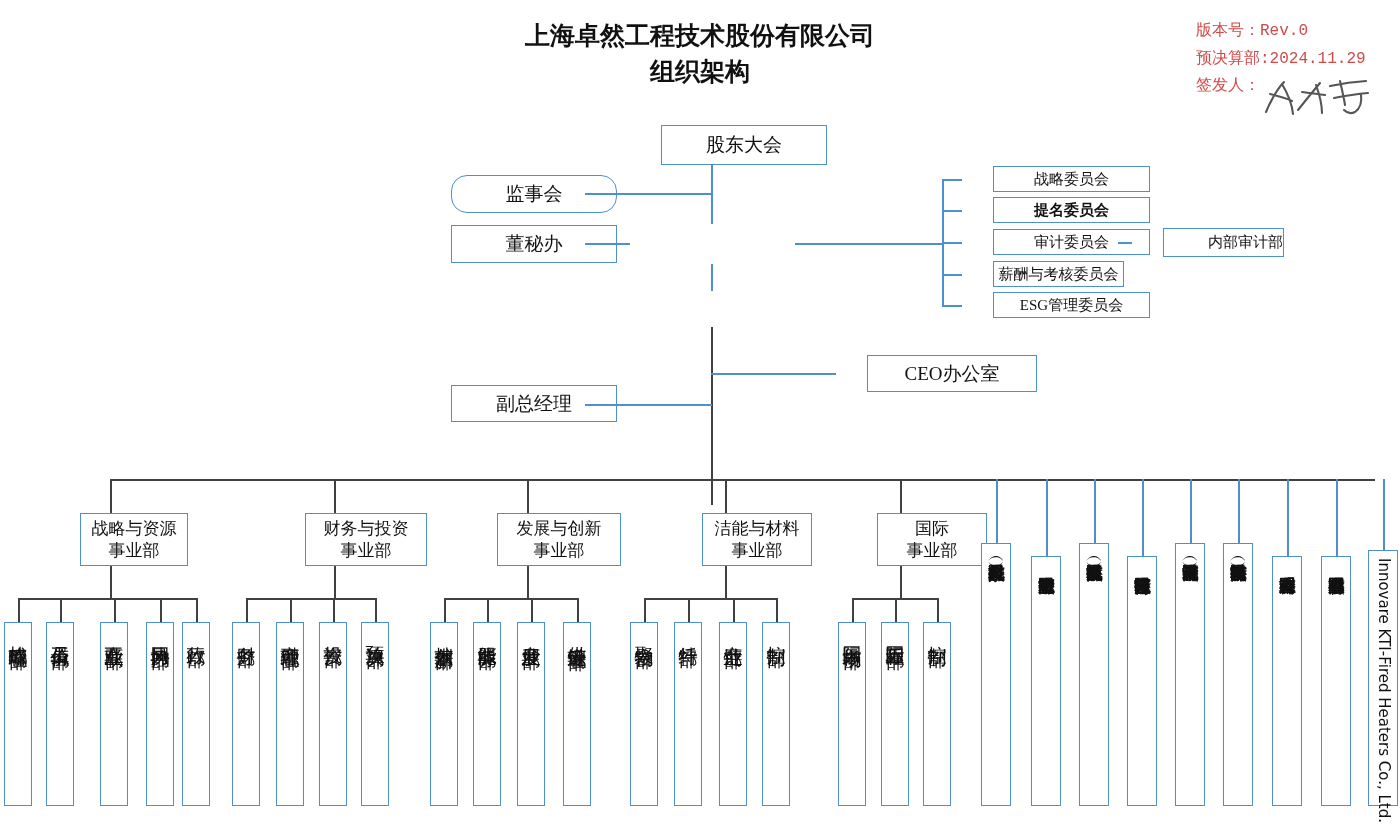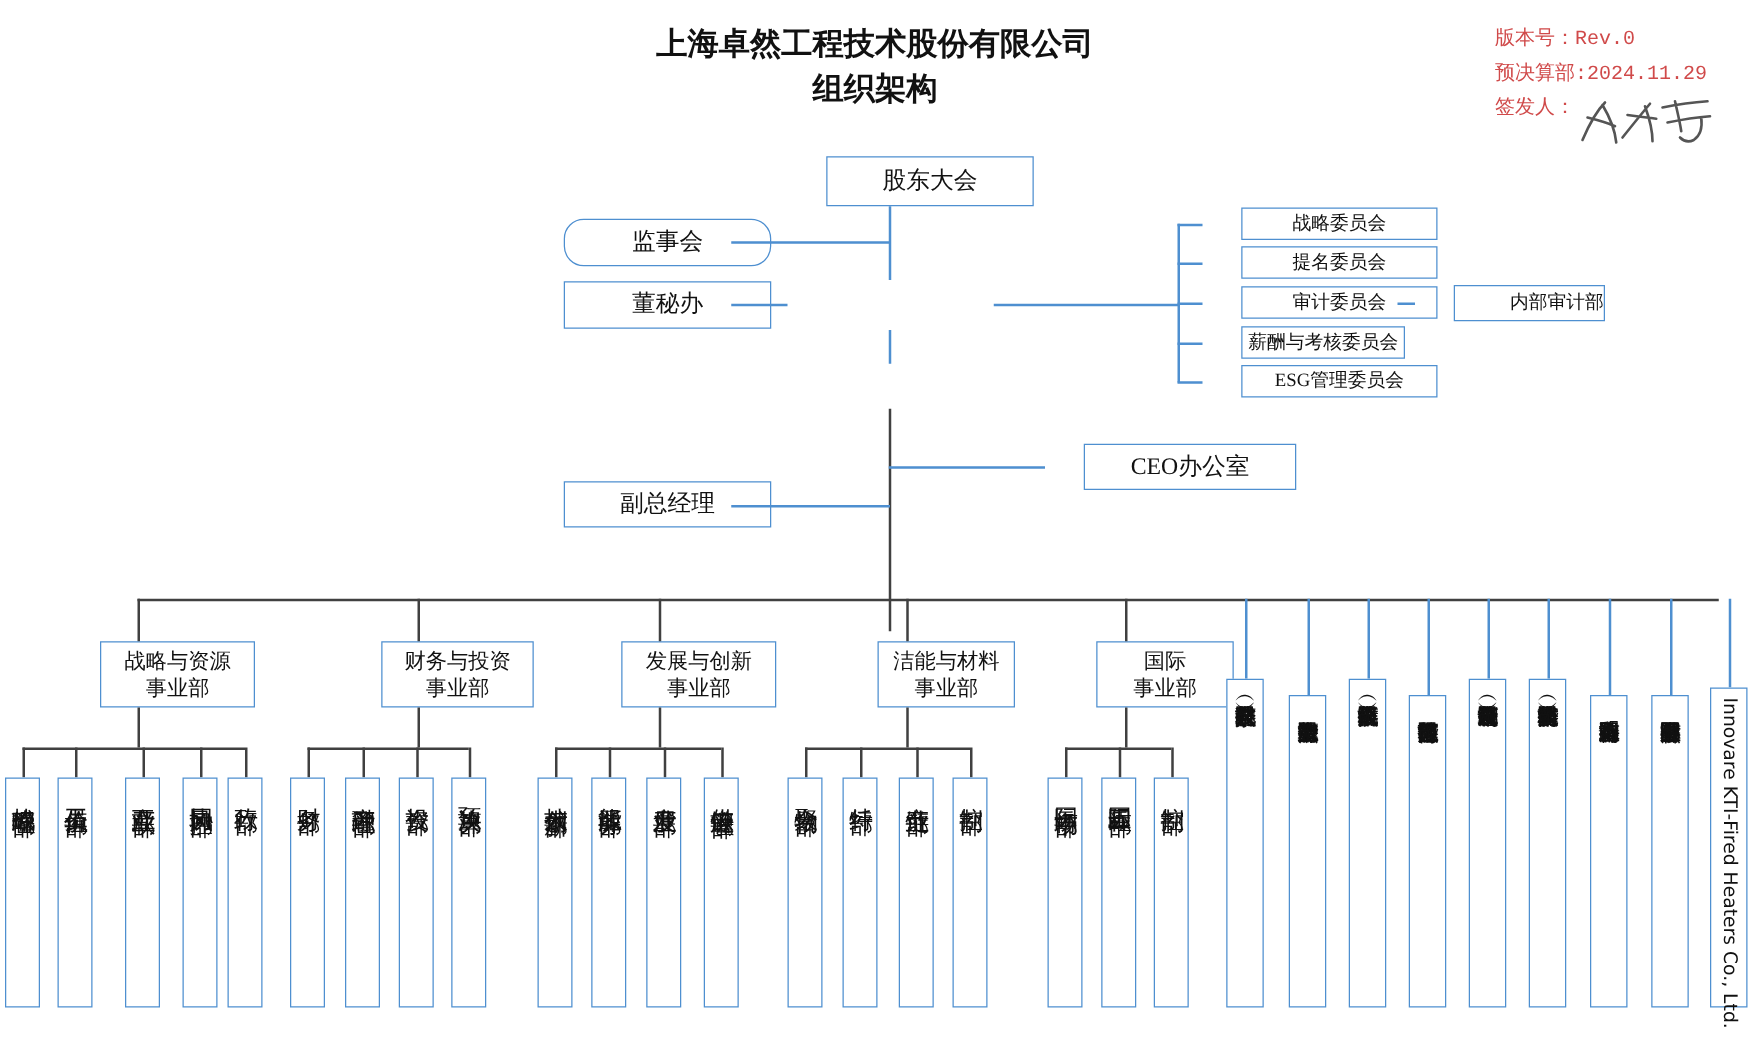--- a/index.html
+++ b/index.html
@@ -109,21 +109,21 @@
     <span>CEO办公室</span>
   </div>
 
   <div class="box b-cmt" style="left:1131px;top:228px;width:121px;height:29px;padding-left:44px;">
     <span>内部审计部</span>
   </div>
 
   <div class="box b-cmt" style="left:961px;top:166px;width:157px;height:26px;">
     <span>战略委员会</span>
   </div>
-  <div class="box b-cmt" style="left:961px;top:197px;width:157px;height:26px;">
+  <div class="box b-cmt" style="left:961px;top:197px;width:157px;height:26px;font-weight:bold;">
     <span>提名委员会</span>
   </div>
   <div class="box b-cmt" style="left:961px;top:229px;width:157px;height:26px;">
     <span>审计委员会</span>
   </div>
   <div class="box b-cmt" style="left:961px;top:261px;width:131px;height:26px;">
     <span>薪酬与考核委员会</span>
   </div>
   <div class="box b-cmt" style="left:961px;top:292px;width:157px;height:26px;">
     <span>ESG管理委员会</span>
@@ -148,21 +148,21 @@
   <div class="lnb vh" style="left:711px;top:264px;height:27px;"></div>
 
   <div class="ln vh" style="left:711px;top:327px;height:178px;"></div>
 
   <div class="lnb hh" style="left:711px;top:373px;width:125px;"></div>
 
   <div class="lnb hh" style="left:585px;top:404px;width:127px;"></div>
 
   <div class="ln hh" style="left:110px;top:479px;width:1265px;"></div>
 
-<div class="box b-div" style="left: 48px; top: 513px; width: 124px; height: 53px; flex-direction: column;">
+<div class="box b-div" style="left: 48px; top: 513px; width: 108px; height: 53px; flex-direction: column;">
       <span>战略与资源</span>
       <span>事业部</span>
     </div>
     <div class="ln vh" style="left: 110px; top: 479px; height: 34px;"></div>
     <div class="ln vh" style="left: 110px; top: 566px; height: 32px;"></div>
     <div class="ln hh" style="left: 18px; top: 598px; width: 178px;"></div>
     <div class="ln vh" style="left: 18px; top: 598px; height: 24px;"></div>
     <div class="vbox" style="left: 4px; top: 622px; width: 28px; height: 184px; padding-top: 8px;">
       <span>战略管理部</span>
     </div>

